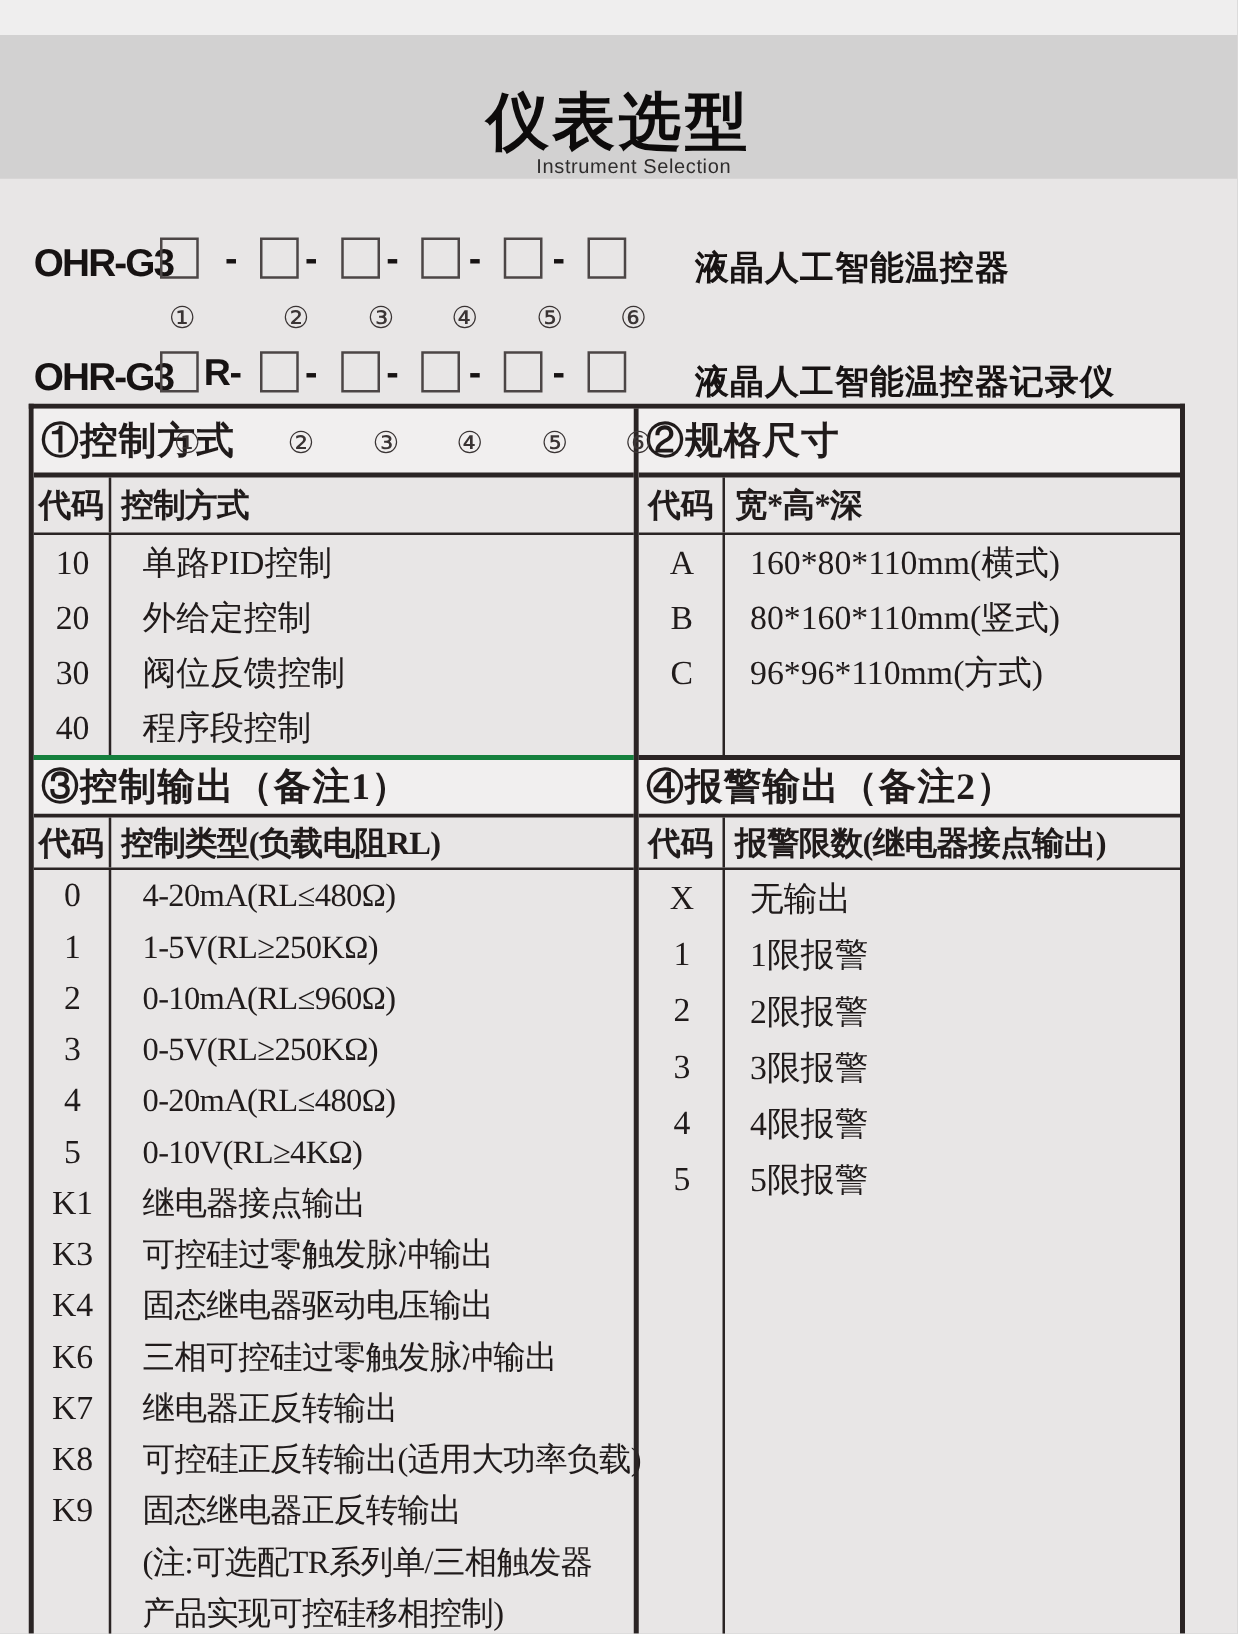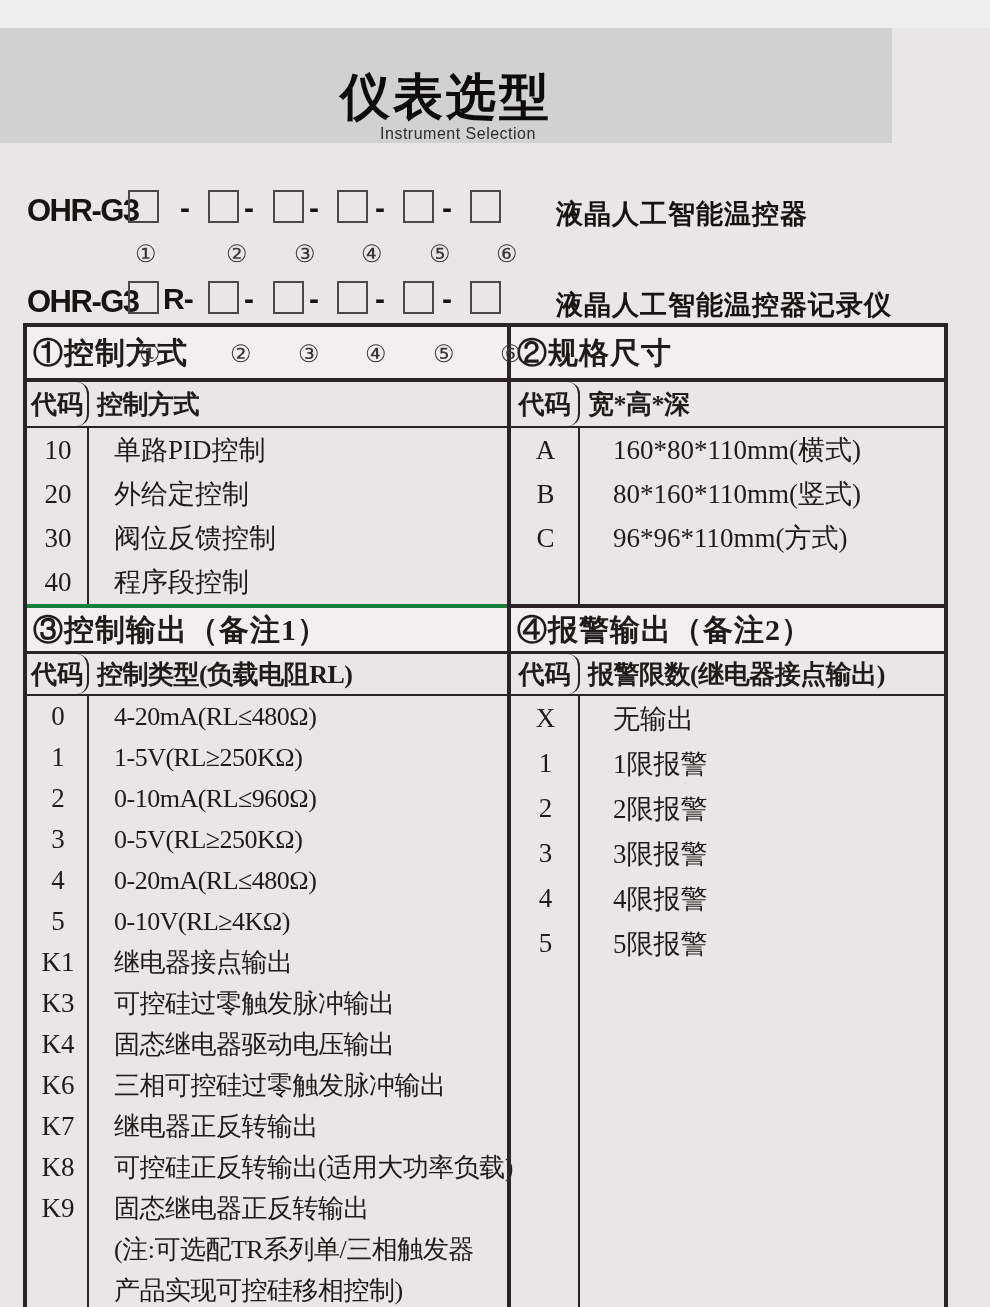--- a/index.html
+++ b/index.html
@@ -1,19 +1,19 @@
 <!DOCTYPE html>
 <html><head>
 <meta charset="utf-8">
 <style>
   html,body{margin:0;padding:0;background:#cfcfcf;}
   .page{position:relative;width:990px;height:1307px;background:#e8e6e6;overflow:hidden;
         font-family:"Liberation Serif","DejaVu Serif",serif;color:#201b1b;}
   .top-strip{position:absolute;left:0;top:0;width:990px;height:28px;background:#efeeee;}
-  .title-band{position:absolute;left:0;top:28px;width:892px;height:115px;background:#d2d1d1;text-align:center;}
+  .title-band{position:absolute;left:0;top:28px;width:990px;height:115px;background:#d2d1d1;text-align:center;}
   .title{position:absolute;left:0;top:36px;width:100%;font-family:"Liberation Sans","DejaVu Sans",sans-serif;
          font-size:50px;font-weight:900;letter-spacing:3px;color:#0d0b0b;}
   .subtitle{position:absolute;left:12px;top:97px;width:100%;font-family:"Liberation Sans","DejaVu Sans",sans-serif;
          font-size:16px;font-weight:400;letter-spacing:0.5px;color:#2e2c2c;}
 
   
   .model-part{position:absolute;white-space:nowrap;}
   .prefix{font-family:"Liberation Sans","DejaVu Sans",sans-serif;font-weight:700;font-size:31px;letter-spacing:-1.5px;color:#171313;}
   .mbox{position:absolute;width:27px;height:29px;border:2px solid #4c4646;background:transparent;}
   .mdash{font-family:"Liberation Sans","DejaVu Sans",sans-serif;font-weight:700;font-size:30px;color:#171313;}
@@ -26,41 +26,41 @@
              border-top:4px solid #2a2424;border-left:4px solid #2a2424;border-right:4px solid #2a2424;}
   .half{position:absolute;top:0;height:100%;}
   .half-left{left:0;width:480px;}
   .half-right{left:480px;width:437px;border-left:4px solid #2a2424;box-sizing:border-box;}
   .sec-header{height:51px;background:#f1efef;border-bottom:4px solid #2a2424;box-sizing:content-box;
               font-size:30px;font-weight:600;line-height:51px;padding-left:6px;letter-spacing:1px;white-space:nowrap;}
   .sec-header.second{height:43px;line-height:43px;border-bottom:3px solid #2a2424;}
   .col-header{height:44px;border-bottom:2px solid #2a2424;display:flex;align-items:center;font-weight:600;}
   .col-header.second{height:40px;}
   .code-h{flex:none;text-align:center;font-size:26px;border-right:2px solid #2a2424;align-self:stretch;
-          display:flex;align-items:center;justify-content:center;border-radius:12px;}
+          display:flex;align-items:center;justify-content:center;}
   .half-left .code-h{width:60px;}
   .half-right .code-h{width:67px;}
   .desc-h{padding-left:8px;font-size:26px;letter-spacing:-0.5px;white-space:nowrap;}
   .data-block{position:relative;}
   .vdiv{position:absolute;top:0;bottom:0;width:2px;background:#2a2424;}
   .half-left .vdiv{left:60px;}
   .half-right .vdiv{left:67px;}
   .db-1l{height:176px;border-bottom:4px solid #15803d;}
   .db-1r{height:176px;border-bottom:4px solid #2a2424;}
   .db-2l{height:615px;}
   .db-2r{height:615px;}
   .trow{display:flex;align-items:center;}
   .db-1l .trow,.db-1r .trow{height:44px;}
   .db-2l .trow{height:41px;}
   .db-2r .trow{height:45px;}
   .code{flex:none;text-align:center;font-size:27px;}
   .half-left .code{width:62px;}
   .half-right .code{width:69px;}
   .desc{padding-left:25px;font-size:27px;white-space:nowrap;}
-  .half-right .desc{padding-left:5px;margin-left:28px;}
+  .half-right .desc{padding-left:20px;}
   .db-2l .desc{font-size:26px;letter-spacing:-0.5px;text-align:center;}
 </style>
 </head>
 <body>
 
 <div class="page">
   <div class="top-strip"></div>
 
   <div class="title-band">
     <div class="title">仪表选型</div>

